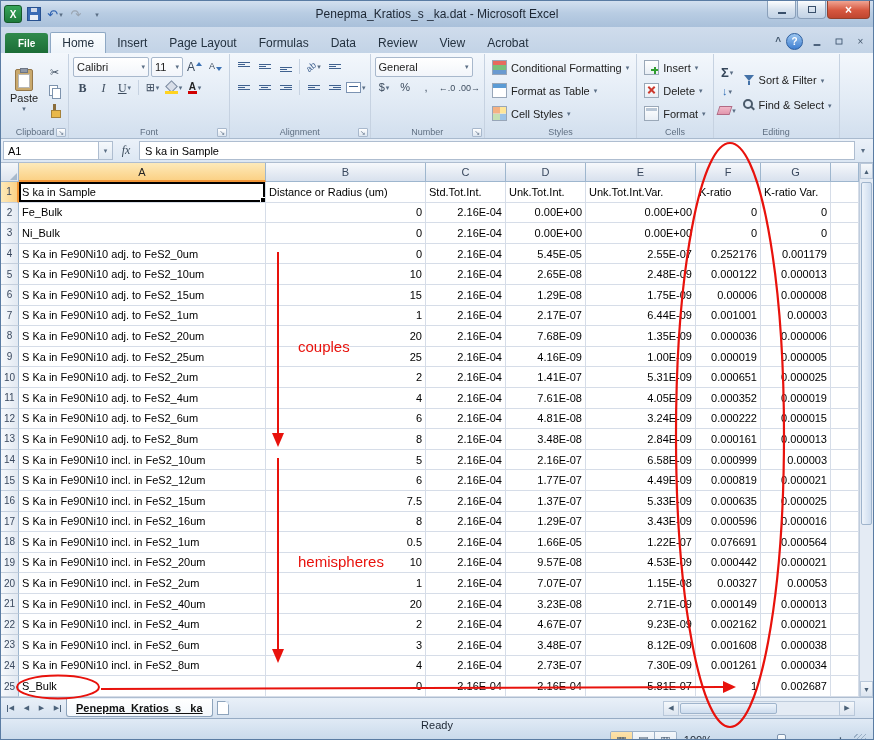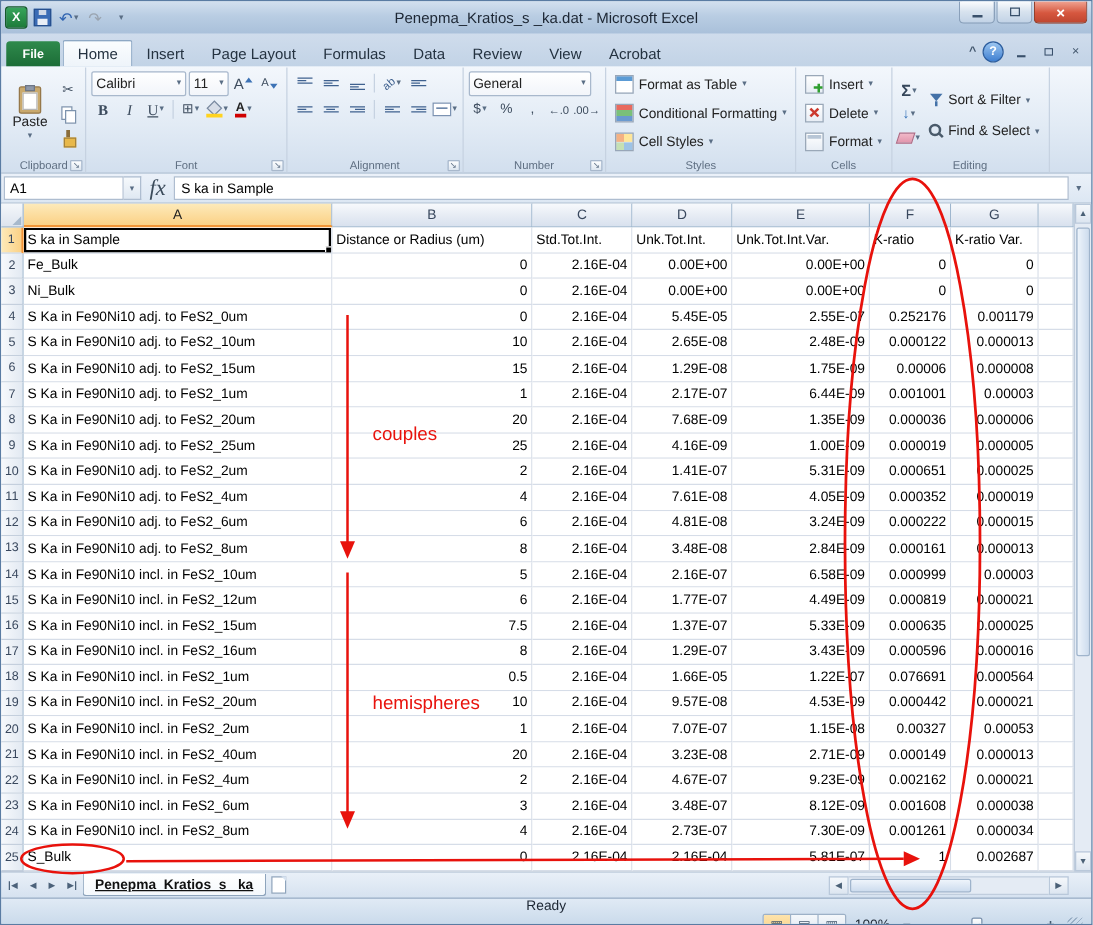--- a/index.html
+++ b/index.html
@@ -99,21 +99,21 @@
   .ic-find{position:relative;width:12px;height:12px;display:inline-block;}
   .ic-find::before{content:"";position:absolute;top:0;left:0;width:6px;height:6px;border:2px solid #4a5a6a;border-radius:50%;}
   .ic-find::after{content:"";position:absolute;width:5px;height:2px;background:#4a5a6a;transform:rotate(45deg);left:7px;top:8px;}
   .editcol{display:flex;flex-direction:column;justify-content:center;gap:4px;padding-top:5px;}
   .numsm{font-size:9px;color:#3d4c5e;}
 
   
   .fbar{height:24px;box-sizing:border-box;display:flex;align-items:center;background:linear-gradient(#ebf1f9,#dce7f3);border-bottom:1px solid #aebdd0;padding:2px 2px;gap:0;}
   .namebox{width:96px;height:19px;box-sizing:border-box;background:#fff;border:1px solid #aebdd0;font-size:11px;display:flex;align-items:center;padding-left:4px;color:#000;}
   .nbdd{width:14px;height:19px;box-sizing:border-box;border:1px solid #aebdd0;border-left:none;background:linear-gradient(#f6f9fc,#dfe8f2);display:flex;align-items:center;justify-content:center;font-size:7px;color:#5a6e85;}
-  .fxbtn{width:26px;text-align:center;font-style:italic;font-size:18px;color:#3c4c5c;font-family:"Liberation Serif",serif;}
+  .fxbtn{width:26px;text-align:center;font-style:italic;font-size:12px;color:#3c4c5c;font-family:"Liberation Serif",serif;}
   .fcontent{flex:1;height:19px;box-sizing:border-box;background:#fff;border:1px solid #aebdd0;font-size:11px;display:flex;align-items:center;padding-left:5px;color:#000;}
   .fexpand{width:16px;display:flex;align-items:center;justify-content:center;color:#5a6e85;font-size:8px;}
 
   
   .grid-wrap{height:534px;display:flex;background:#fff;}
   .grid{width:858px;display:flex;flex-direction:column;}
   .col-hdr-row{height:19px;display:flex;flex:0 0 19px;}
   .corner{width:18px;box-sizing:border-box;background:linear-gradient(#f4f7fa,#dde4ee);border-right:1px solid #9eb6ce;border-bottom:1px solid #9eb6ce;position:relative;}
   .corner::after{content:"";position:absolute;right:1px;bottom:1px;border-left:7px solid transparent;border-bottom:7px solid #a7b9cc;}
   .col-hdr{box-sizing:border-box;display:flex;align-items:center;justify-content:center;font-size:11px;color:#39485e;background:linear-gradient(#f7f9fc,#e4eaf3 60%,#d8e1ee);border-right:1px solid #9eb6ce;border-bottom:1px solid #9eb6ce;}
@@ -422,27 +422,27 @@
       </div>
       <div class="glabel">
           <span>Number</span>
           <span class="dl">↘</span>
         </div>
     </div>
 
     <div class="rgroup">
       <div class="gbody col">
         <div class="stybtn">
+            <span class="ic-cf"></span>
+            <span class="stylbl">Conditional Formatting</span>
+            <span class="dd">▾</span>
+          </div>
+        <div class="stybtn">
             <span class="ic-fat"></span>
             <span class="stylbl">Format as Table</span>
-            <span class="dd">▾</span>
-          </div>
-        <div class="stybtn">
-            <span class="ic-cf"></span>
-            <span class="stylbl">Conditional Formatting</span>
             <span class="dd">▾</span>
           </div>
         <div class="stybtn">
             <span class="ic-cs"></span>
             <span class="stylbl">Cell Styles</span>
             <span class="dd">▾</span>
           </div>
       </div>
       <div class="glabel">
           <span>Styles</span>

